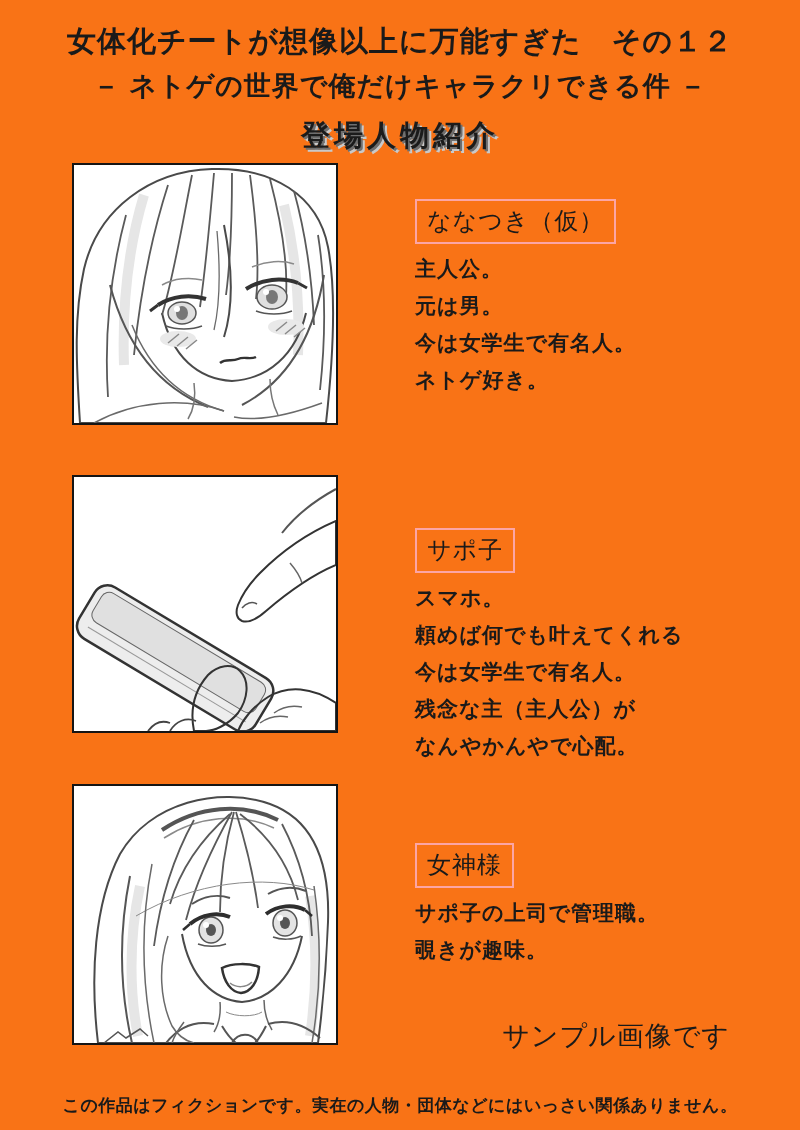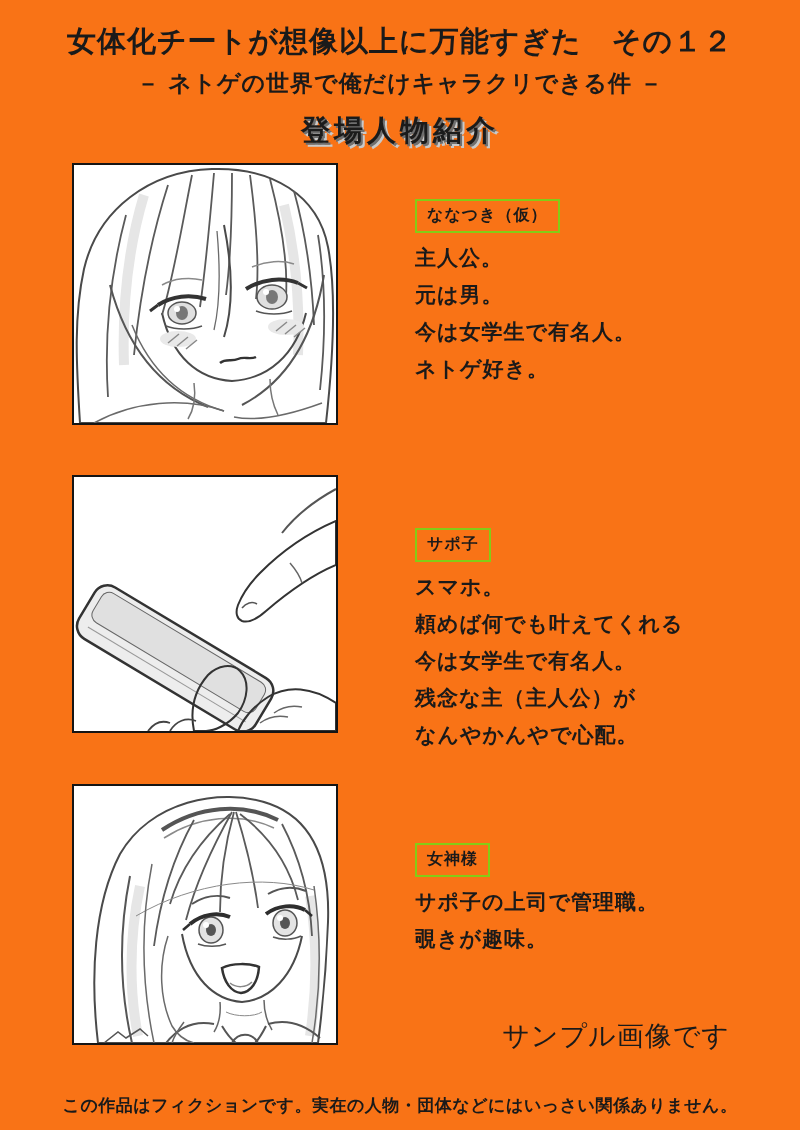--- a/index.html
+++ b/index.html
@@ -4,42 +4,42 @@
 <style>
   html,body { margin:0; padding:0; background:#ffffff; }
   .page {
     position:relative; width:800px; height:1130px; margin:0 auto;
     background:#f97316; color:#1a1a1a; overflow:hidden;
     font-family:"Liberation Sans", sans-serif;
   }
   
   .title-block { position:absolute; top:22px; left:0; width:100%; text-align:center; }
   .title-main { font-size:29px; font-weight:700; letter-spacing:1px; }
-  .title-sub  { font-size:23px; font-weight:700; margin-top:6px; letter-spacing:1px; }
+  .title-sub  { font-size:27px; font-weight:700; margin-top:6px; letter-spacing:1px; }
   .title-deco {
     font-size:29px; font-weight:800; margin-top:12px; letter-spacing:4px;
     color:#1b1b1b; text-shadow:2px 2px 0 #6f6f6f, 4px 4px 0 #c9c9c9;text-align:center;
   }
   
   .portrait {
     position:absolute; left:72px; width:262px; background:#fff;
     border:2px solid #151515;
   }
   .portrait svg { display:block; width:100%; height:100%; }
   #portrait-1 { top:163px; height:258px; }
   #portrait-2 { top:475px; height:254px; }
   #portrait-3 { top:784px; height:257px; }
   
   .char-info { position:absolute; left:415px; }
   #info-1 { top:199px; }
   #info-2 { top:528px; }
   #info-3 { top:843px; }
   .name-box {
-    display:inline-block; border:2px solid #84cc16; padding:4px 10px 5px;
-    font-size:16px; font-weight:700; letter-spacing:1px;
+    display:inline-block; border:2px solid #fca5a5; padding:4px 10px 5px;
+    font-size:24px; font-weight:400; letter-spacing:1px;
     font-family:"Liberation Sans", sans-serif;
   }
   .desc { margin-top:7px; font-size:21px; line-height:37px; font-weight:600;
           font-family:Liberation Serif, serif; letter-spacing:1px; }
   .desc-line { white-space:nowrap; }
   
   .sample-note { position:absolute; top:1018px; right:70px; font-size:27px;
                  font-weight:400; letter-spacing:1px; }
   .disclaimer  { position:absolute; top:1094px; left:0; width:100%;
                  text-align:center; font-size:17px; font-weight:700; letter-spacing:0.5px; }

